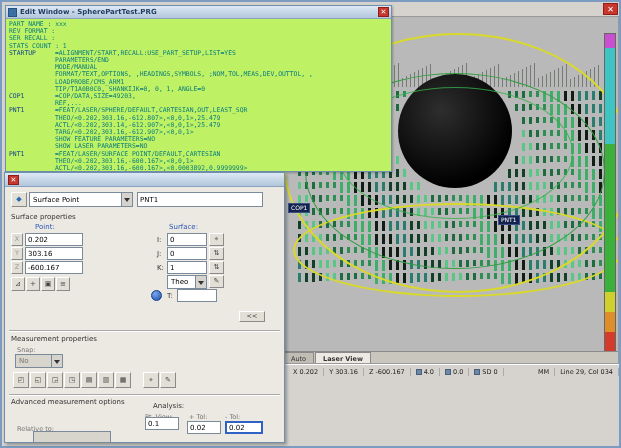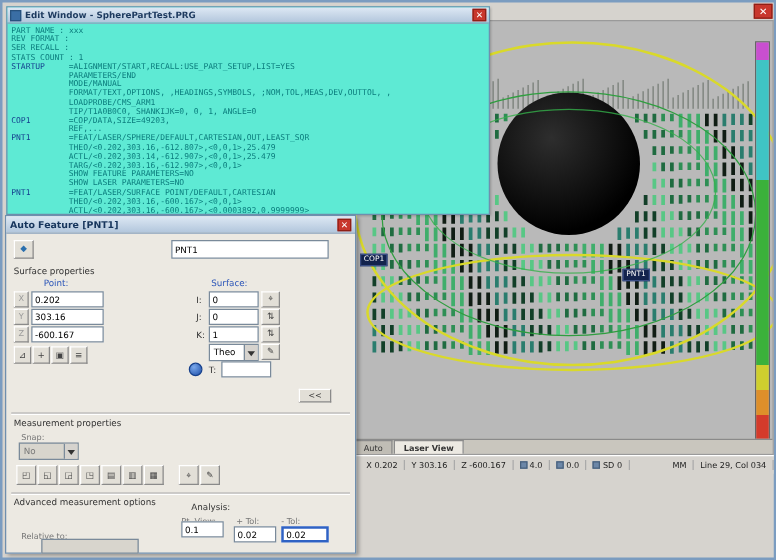--- a/index.html
+++ b/index.html
@@ -18,21 +18,21 @@
   #scalebar div{width:100%}
   #tabbar{position:absolute;left:0;top:334px;width:367px;height:14px;background:#c9c6be;border-top:1px solid #8a8a8a;display:flex;align-items:flex-end;padding-left:30px}
   .vtab{height:13px;font-size:6.5px;line-height:12px;padding:0 7px;border:1px solid #8a8a8a;border-bottom:none;background:#c0bdb5;color:#333;margin-right:1px;white-space:nowrap}
   .vtab.active{background:#ece9e2;font-weight:bold}
   
   #statusbar{left:250px;top:362px;width:367px;height:15px;background:#d6d3ce;border-top:1px solid #fff;display:flex;align-items:center;font-size:6.5px;color:#222;padding-left:36px}
   .seg{padding:0 5px;border-right:1px solid #aaa;white-space:nowrap;display:inline-flex;align-items:center}
   .probeicon{display:inline-block;width:6px;height:6px;margin-right:2px;background:#6c87a8;border:1px solid #48607c}
   .sright{margin-left:auto;display:flex}
   
-  #editwin{left:3px;top:3px;width:387px;height:167px;background:#5eead4;border:1px solid #6f8fae;box-shadow:1px 1px 2px rgba(0,0,0,.25)}
+  #editwin{left:3px;top:3px;width:387px;height:167px;background:#bef264;border:1px solid #6f8fae;box-shadow:1px 1px 2px rgba(0,0,0,.25)}
   #edit-titlebar{height:13px;background:linear-gradient(#dde8f4,#b2c6dc);display:flex;align-items:center;padding:0 2px;border-bottom:1px solid #8aa3bd}
   #edit-titlebar .ticon{width:9px;height:9px;background:#3a6ea5;border:1px solid #27527e;margin-right:3px}
   #edit-titlebar .ttext{font-size:7px;font-weight:bold;color:#1d3a5f;flex:1;white-space:nowrap;overflow:hidden}
   .smallclose{width:11px;height:10px;background:#c8372d;color:#fff;font-size:7px;line-height:9px;text-align:center;border:1px solid #8f1f16}
   #edit-code{padding:2px 0 0 3px;overflow:hidden;height:152px}
   .code-line{white-space:pre;font-family:"DejaVu Sans Mono",monospace;font-size:6.4px;line-height:7.2px}
   .code-line .lbl{display:inline-block;width:46px;color:#15418f;font-family:inherit}
   .code-line .txt{color:#0b7d7d;font-family:inherit}
   .code-line .hdr{color:#0b7d7d;font-family:inherit}
   
@@ -741,25 +741,28 @@
         <div class="code-line"><span class="lbl"></span><span class="txt">SHOW FEATURE PARAMETERS=NO</span></div>
         <div class="code-line"><span class="lbl"></span><span class="txt">SHOW LASER PARAMETERS=NO</span></div>
         <div class="code-line"><span class="lbl">PNT1</span><span class="txt">=FEAT/LASER/SURFACE POINT/DEFAULT,CARTESIAN</span></div>
         <div class="code-line"><span class="lbl"></span><span class="txt">THEO/&lt;0.202,303.16,-600.167&gt;,&lt;0,0,1&gt;</span></div>
         <div class="code-line"><span class="lbl"></span><span class="txt">ACTL/&lt;0.202,303.16,-600.167&gt;,&lt;0.0003892,0.9999999&gt;</span></div>
       </div>
   </div>
 
   <div class="abs" id="dialog">
     <div id="dlg-titlebar">
-      <span class="ttext">Auto Feature [PNT1]</span>
       <span class="smallclose">✕</span>
     </div>
 
     <button class="wbtn" style="left:6px;top:19px;width:16px;height:15px;color:#2a6fae;font-size:7px">◆</button>
+    <div class="dd" style="left:24px;top:19px;width:104px;height:15px">
+      <span class="txt">Surface Point</span>
+      <span class="arr"></span>
+    </div>
     <input class="fld" style="left: 132px; top: 19px; width: 126px; height: 15px;" value="PNT1">
 
     <span class="dlbl" style="left:6px;top:40px">Surface properties</span>
     <span class="dlbl bluelbl" style="left:30px;top:50px">Point:</span>
     <span class="dlbl bluelbl" style="left:164px;top:50px">Surface:</span>
 
     <button class="axbtn" style="left:6px;top:60px">X</button>
     <input class="fld" style="left: 20px; top: 60px; width: 58px;" value="0.202">
     <button class="axbtn" style="left:6px;top:74px">Y</button>
     <input class="fld" style="left: 20px; top: 74px; width: 58px;" value="303.16">

